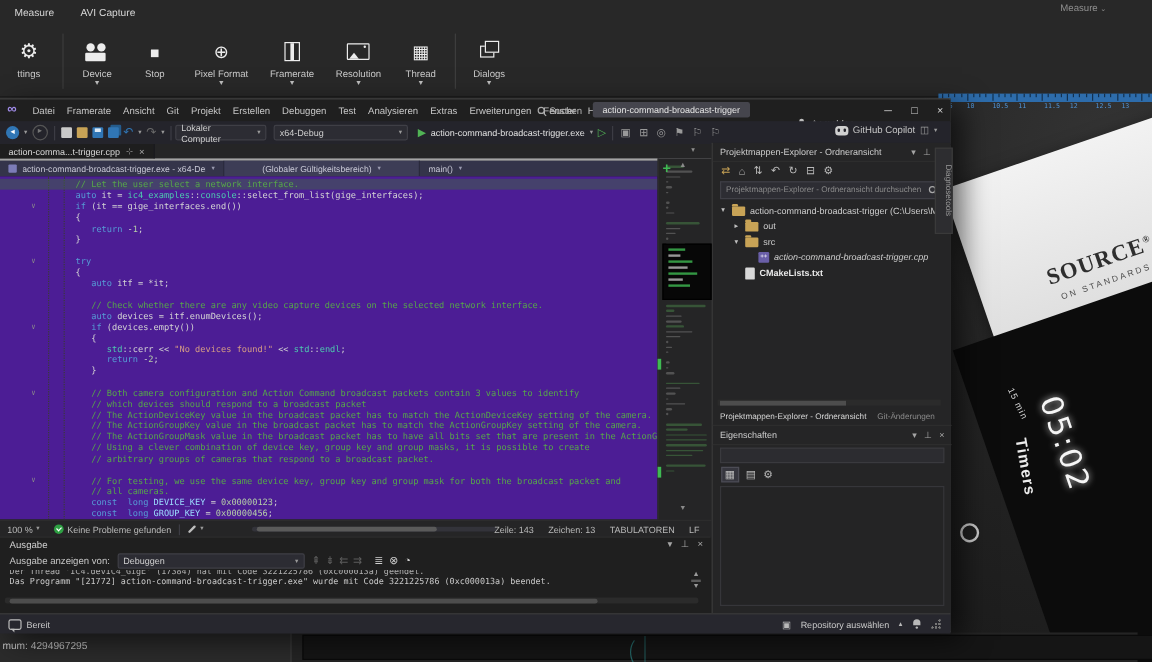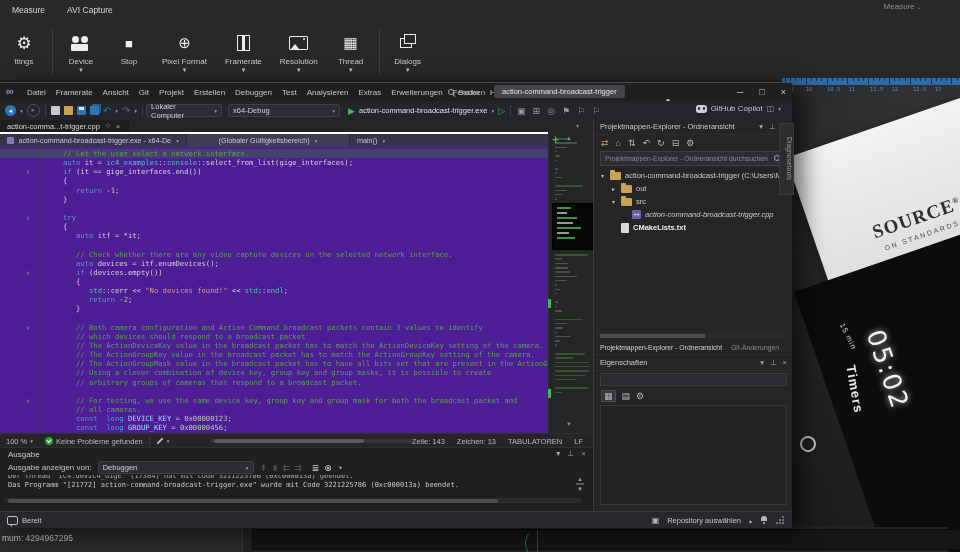--- a/index.html
+++ b/index.html
@@ -92,21 +92,21 @@
          justify-content:space-between;padding:0 4px;font-size:7.5px;color:#cfcfcf;box-sizing:border-box;}
   .combo .cc{font-size:5.5px;color:#9a9a9a;margin-left:6px;}
   .play{color:#51b355;font-size:9px;}
   .play-o{color:#51b355;font-size:9px;}
   #runlabel{font-size:7.5px;color:#e0e0e0;white-space:nowrap;}
   #vs-tb-extra{display:flex;align-items:center;gap:7px;padding:0 6px;color:#9a9a9a;font-size:9px;}
   #copilot{position:absolute;right:10px;top:21px;display:flex;align-items:center;gap:4px;font-size:8px;color:#c5c5c5;}
   .cop-ic{width:11px;height:8px;border-radius:3px;background:#d0d0d0;position:relative;}
   .cop-ic:before{content:"";position:absolute;top:2.5px;left:2px;width:2px;height:3px;background:#24242b;border-radius:1px;box-shadow:5px 0 0 0 #24242b;}
 
-  #tabbar{left:0;top:37px;width:593px;height:12px;background:#252526;border-bottom:2px solid #ffffff;}
+  #tabbar{left:0;top:37px;width:593px;height:12px;background:#252526;border-bottom:2px solid #a3a3a3;}
   #doc-tab{left:0;top:0;height:12px;background:#1e1e1e;display:flex;align-items:center;gap:5px;padding:0 7px;
       font-size:7.5px;color:#d8d8d8;border-right:1px solid #19191f;}
   .tabx{color:#a5a5a5;font-size:8px;}
   .tabpin{color:#8f8f8f;font-size:7px;}
   #tab-caret{left:576px;top:39px;color:#8f8f8f;font-size:6px;}
   #map-plus{left:552px;top:50px;color:#3fba53;font-size:12px;font-weight:bold;z-index:6;}
 
   #navbar{left:0;top:51px;width:593px;height:13px;background:#34344a;display:flex;align-items:center;font-size:7.2px;color:#c9c9d6;}
   .navseg{display:flex;align-items:center;gap:5px;padding:0 7px;height:13px;border-right:1px solid #2a2a3c;}
   .navseg.hl{background:#3d3d56;}

